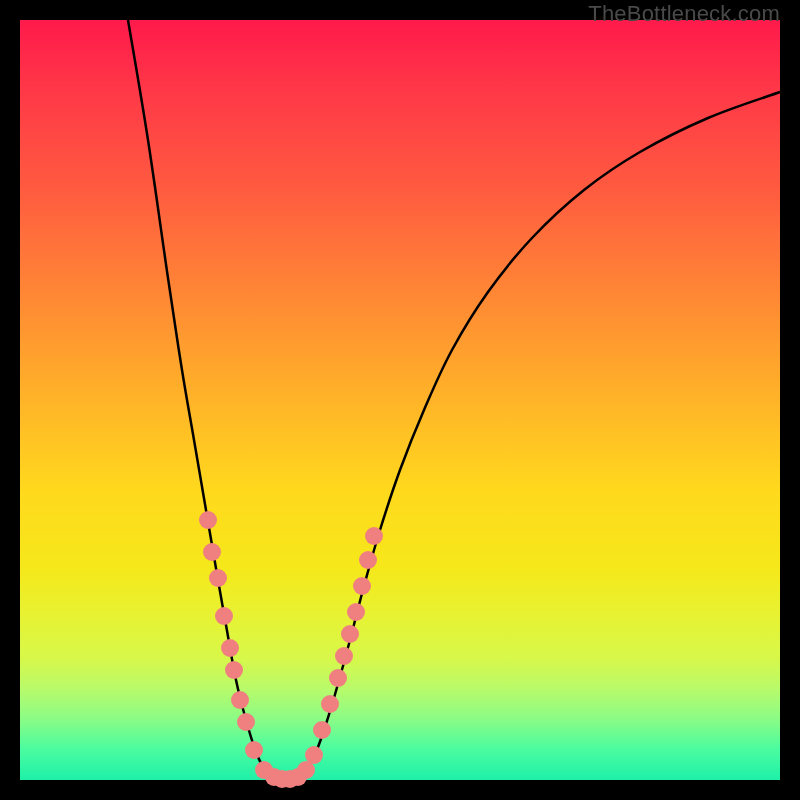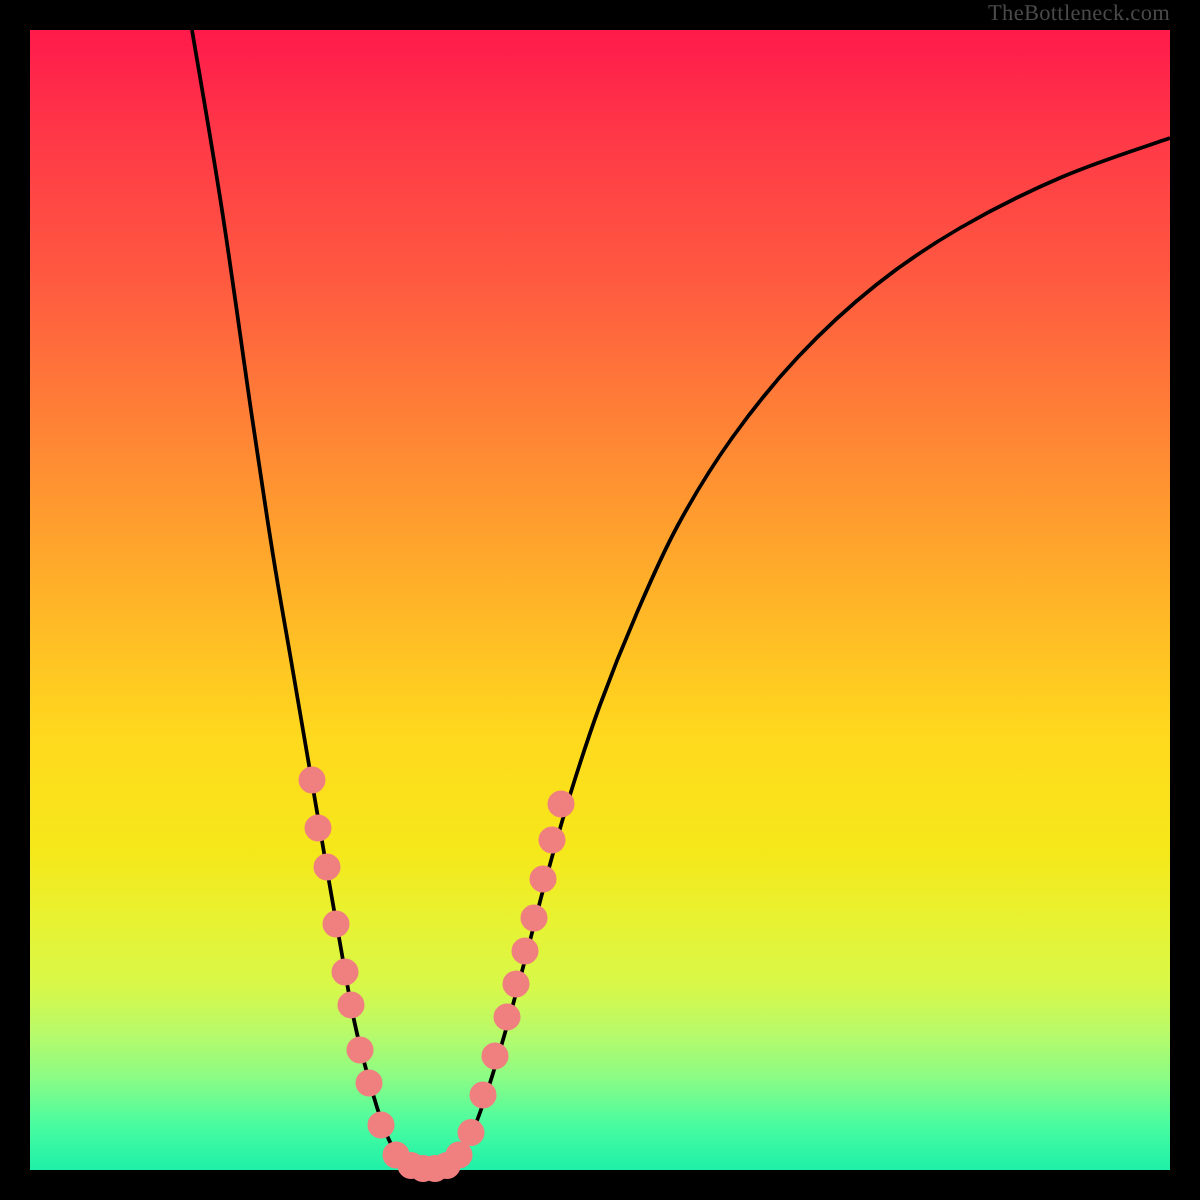--- a/index.html
+++ b/index.html
@@ -38,22 +38,22 @@
       #b8fa6a 88%,
       #8afc86 92%,
       #4afca0 96%,
       #1ef0a8 100%
     );
   }
   .watermark {
     position: absolute;
     top: -19px;
     right: 0px;
-    font-family: Liberation Serif, serif;
-    font-size: 15px;
+    font-family: Liberation Sans, sans-serif;
+    font-size: 22px;
     font-weight: 400;
     color: #4a4a4a;
     letter-spacing: 0.2px;
     user-select: none;
   }
   svg {
     position: absolute;
     left: 0;
     top: 0;
     width: 760px;

